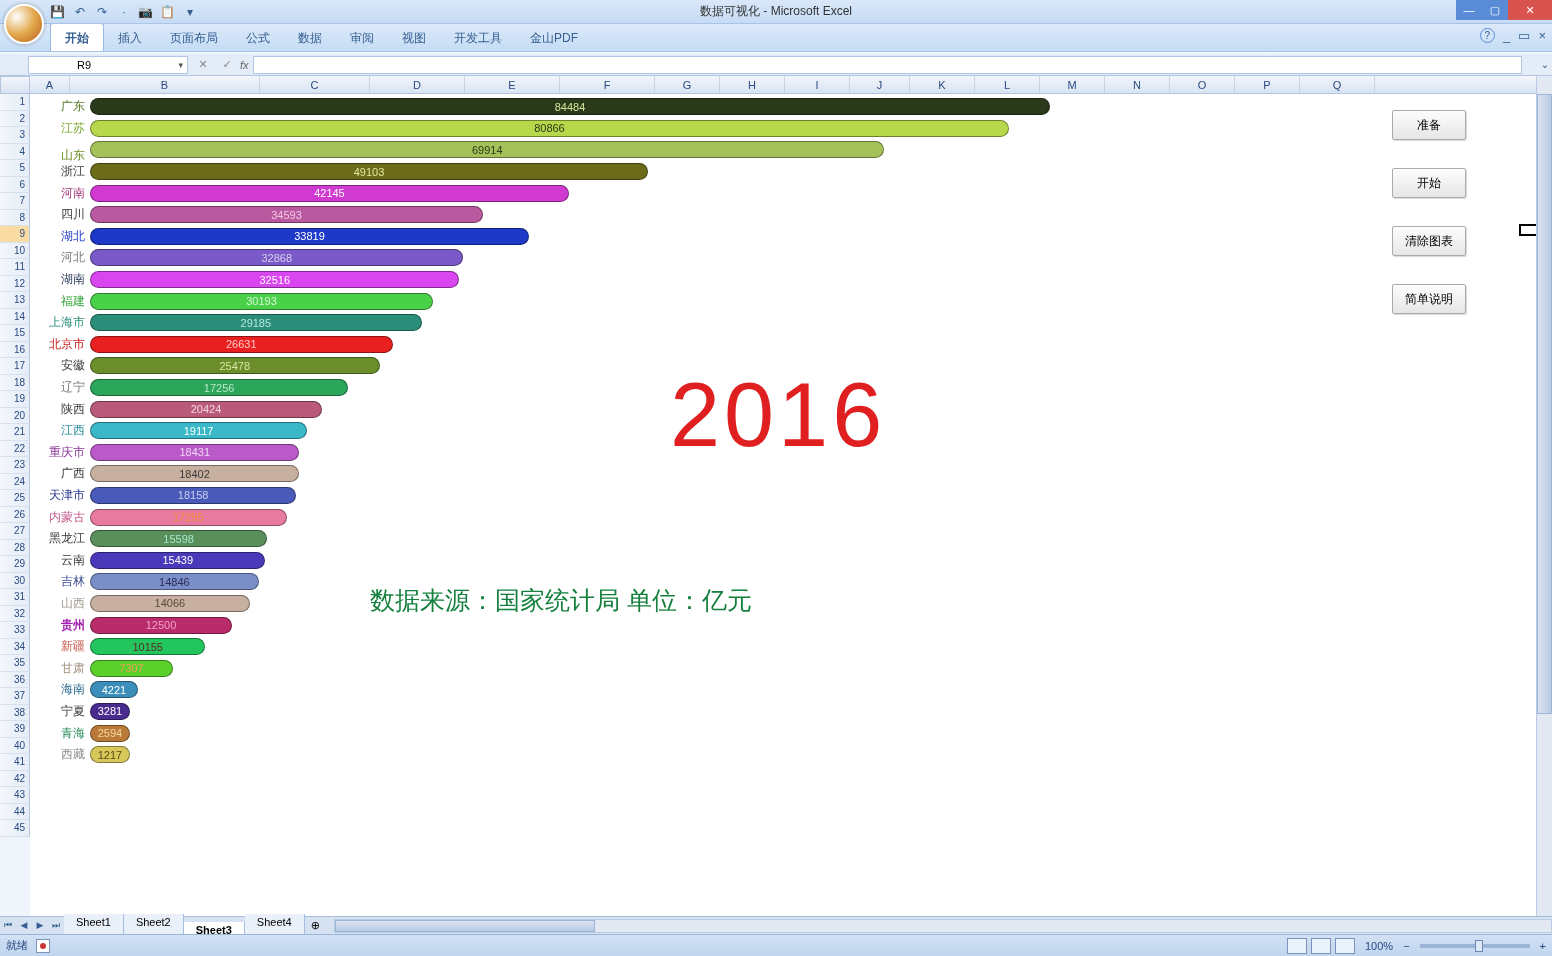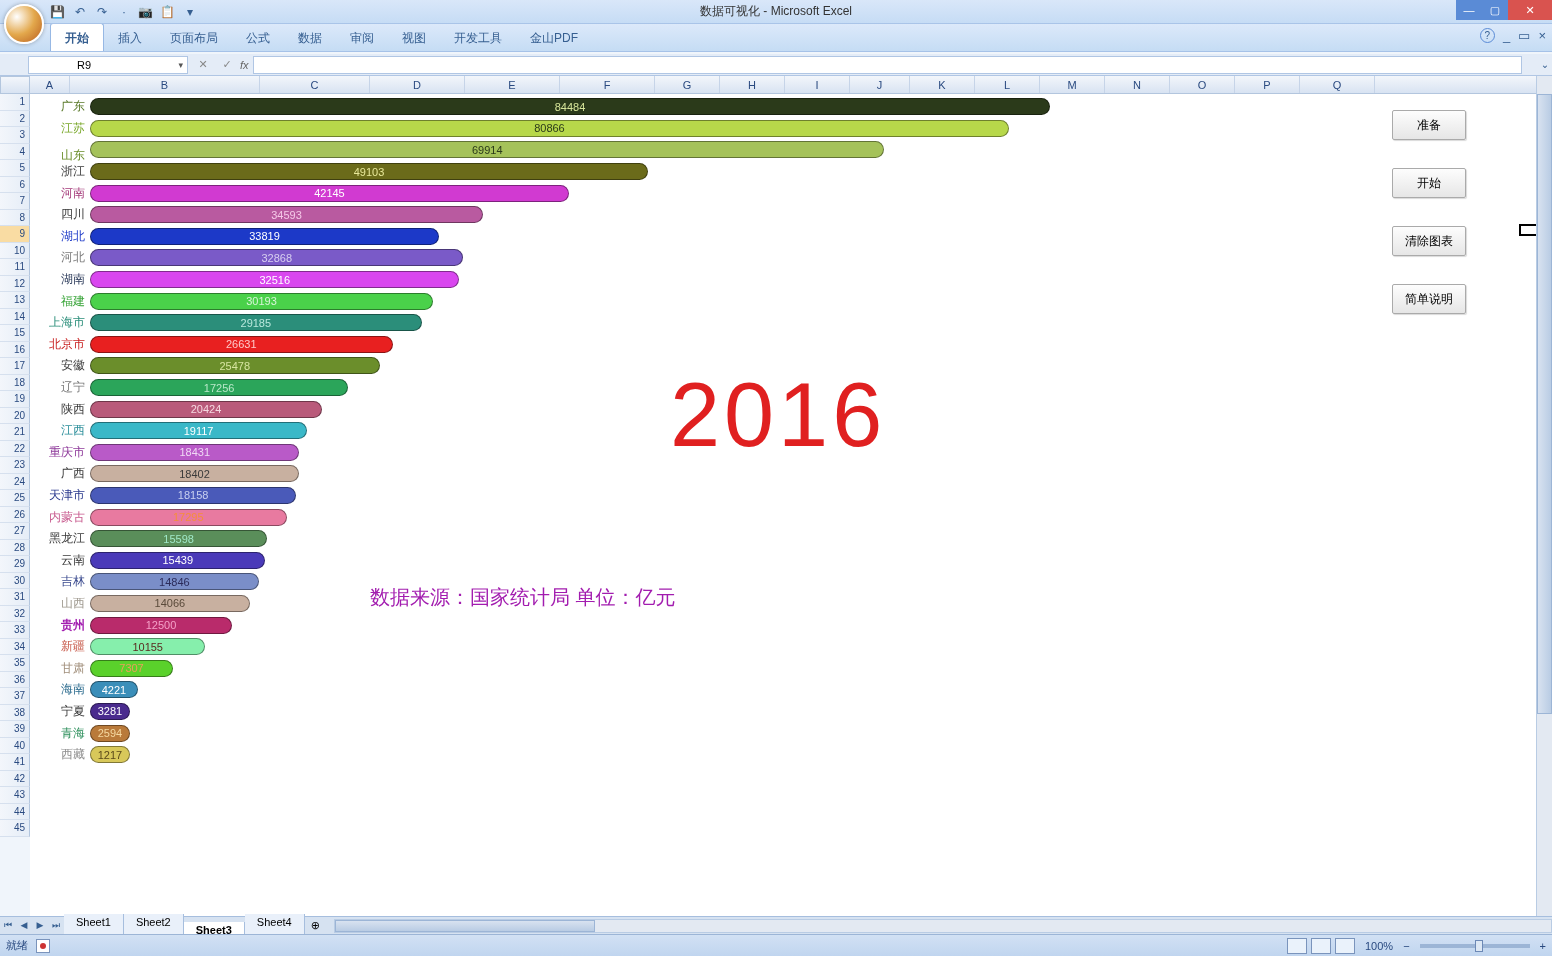--- a/index.html
+++ b/index.html
@@ -44,21 +44,21 @@
 
 .sheet { position:absolute; left:30px; top:94px; right:16px; bottom:40px; background:#fff; }
 
 
 .chart-area { position:absolute; left:60px; top:2px; }
 .bar-row { height:21.6px; display:flex; align-items:center; position:relative; }
 .bar-label { position:absolute; left:-55px; width:50px; text-align:right; font-size:12px; }
 .bar { height:17px; border-radius:9px; display:flex; align-items:center; justify-content:center; font-size:11px; color:#000; position:relative; }
 
 .big-year { position:absolute; left:640px; top:270px; font-size:90px; color:#e02020; font-weight:400; letter-spacing:4px; }
-.source { position:absolute; left:340px; top:490px; font-size:20px; color:#a21caf; }
+.source { position:absolute; left:340px; top:490px; font-size:25px; color:#15803d; }
 
 
 .right-buttons { position:absolute; right:70px; top:16px; display:flex; flex-direction:column; gap:28px; }
 .right-buttons button { width:74px; height:30px; background:linear-gradient(to bottom,#fdfdfd,#e6e6e6); border:1px solid #aaa; font-size:12px; border-radius:2px; cursor:pointer; box-shadow:1px 1px 1px rgba(0,0,0,.15); }
 .tiny-rect { position:absolute; right:-5px; top:130px; width:22px; height:12px; border:2px solid #000; background:#fff; }
 
 
 .sheet-tabs-row { position:absolute; left:0; right:0; bottom:22px; height:18px; background:#d6e2f1; display:flex; align-items:center; border-top:1px solid #a6bede; }
 .nav-btns { display:flex; }
 .nav-btns span { width:16px; text-align:center; font-size:9px; color:#365f91; }
@@ -225,21 +225,21 @@
       <div class="bar-row">
         <div class="bar-label" style="color: rgb(165, 58, 122);">河南</div>
         <div class="bar" style="width: 478.898px; background: rgb(209, 58, 209); border: 1px solid rgba(0, 0, 0, 0.4); color: rgb(255, 255, 255);">42145</div>
       </div>
       <div class="bar-row">
         <div class="bar-label" style="color: rgb(58, 58, 58); text-align: right;">四川</div>
         <div class="bar" style="width: 393.084px; background: rgb(185, 90, 160); border: 1px solid rgba(0, 0, 0, 0.4); color: rgb(245, 200, 232);">34593</div>
       </div>
       <div class="bar-row">
         <div class="bar-label" style="color: rgb(28, 57, 200);">湖北</div>
-        <div class="bar" style="width: 349px; background: rgb(28, 57, 200); border: 1px solid rgba(0, 0, 0, 0.4); color: rgb(255, 255, 255);">33819</div>
+        <div class="bar" style="width: 439px; background: rgb(28, 57, 200); border: 1px solid rgba(0, 0, 0, 0.4); color: rgb(255, 255, 255);">33819</div>
       </div>
       <div class="bar-row">
         <div class="bar-label" style="color: rgb(122, 122, 122);">河北</div>
         <div class="bar" style="width: 373.482px; background: rgb(122, 90, 200); border: 1px solid rgba(0, 0, 0, 0.4); color: rgb(216, 207, 240);">32868</div>
       </div>
       <div class="bar-row">
         <div class="bar-label" style="color: rgb(43, 58, 90);">湖南</div>
         <div class="bar" style="width: 369.483px; background: #d946ef; border: 1px solid rgba(0, 0, 0, 0.4); color: rgb(255, 255, 255);">32516</div>
       </div>
       <div class="bar-row">
@@ -301,21 +301,21 @@
       <div class="bar-row">
         <div class="bar-label" style="color: rgb(160, 154, 144);">山西</div>
         <div class="bar" style="width: 159.833px; background: rgb(200, 176, 160); border: 1px solid rgba(0, 0, 0, 0.4); color: rgb(90, 74, 58);">14066</div>
       </div>
       <div class="bar-row">
         <div class="bar-label" style="color: #a21caf; font-weight: bold;">贵州</div>
         <div class="bar" style="width: 142.039px; background: rgb(185, 43, 107); border: 1px solid rgba(0, 0, 0, 0.4); color: rgb(245, 160, 200);">12500</div>
       </div>
       <div class="bar-row">
         <div class="bar-label" style="color: rgb(200, 90, 74);">新疆</div>
-        <div class="bar" style="width: 115.392px; background: #86efac; border: 1px solid rgba(0, 0, 0, 0.4); color: rgb(90, 43, 32);">10155</div>
+        <div class="bar" style="width: 115.392px; background: #22c55e; border: 1px solid rgba(0, 0, 0, 0.4); color: rgb(90, 43, 32);">10155</div>
       </div>
       <div class="bar-row">
         <div class="bar-label" style="color: rgb(160, 142, 122);">甘肃</div>
         <div class="bar" style="width: 83.0302px; background: rgb(90, 209, 43); border: 1px solid rgba(0, 0, 0, 0.4); color: rgb(232, 160, 90);">7307</div>
       </div>
       <div class="bar-row">
         <div class="bar-label" style="color: rgb(43, 107, 142);">海南</div>
         <div class="bar" style="width: 47.9636px; background: rgb(58, 142, 185); border: 1px solid rgba(0, 0, 0, 0.4); color: rgb(255, 255, 255);">4221</div>
       </div>
       <div class="bar-row">

